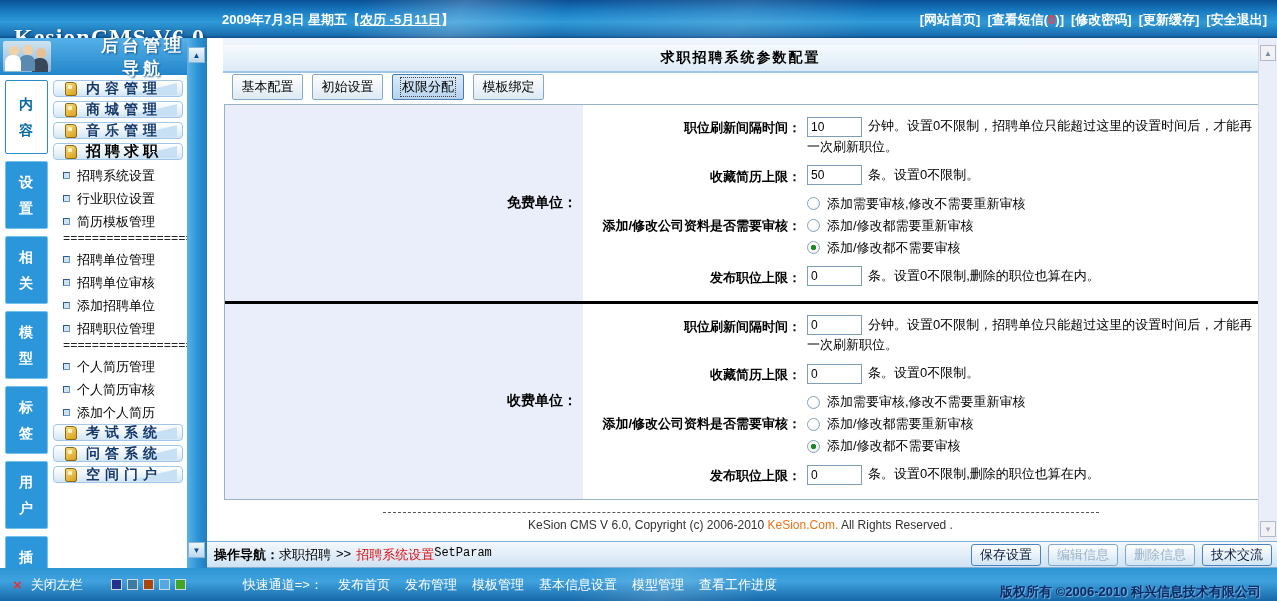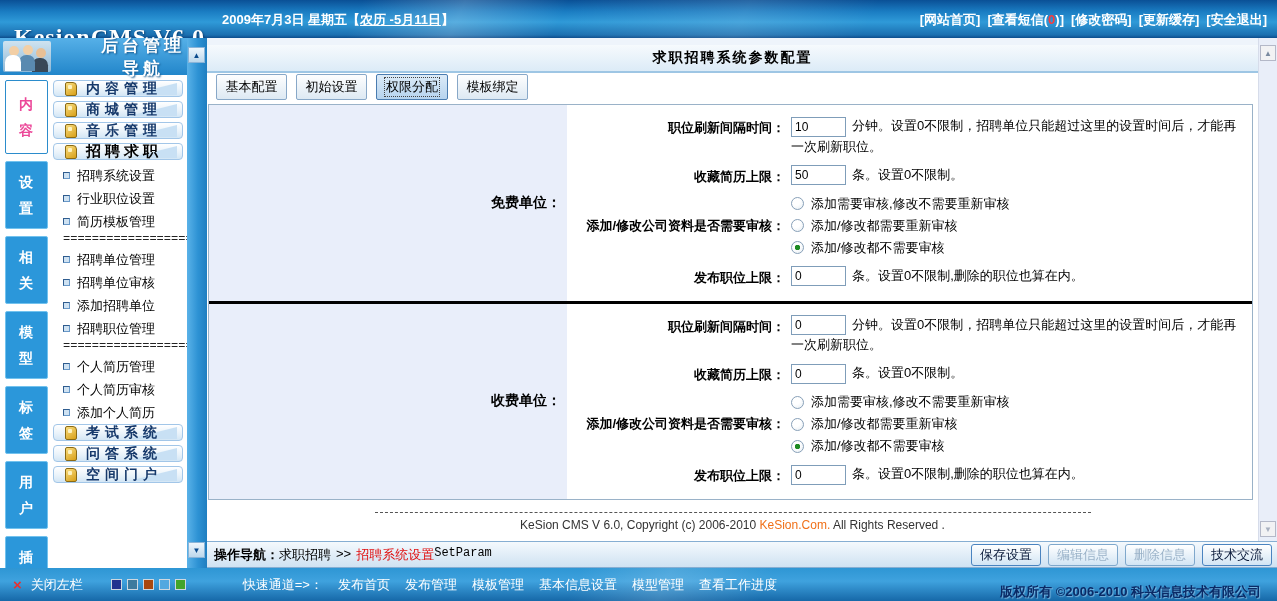--- a/index.html
+++ b/index.html
@@ -29,21 +29,21 @@
     background:#f2cfa6; box-shadow:14px -1px 0 #f2cfa6, 27px 2px 0 #e8c096; }
   .avatar::after { content:''; position:absolute; left:2px; top:14px; width:16px; height:16px; border-radius:45% 45% 0 0;
     background:#fff; box-shadow:14px 0 0 #5a8ab0, 27px 3px 0 #384858; }
   .side-title { flex:1; text-align:center; color:#fff; font-size:17px; font-weight:bold; letter-spacing:4px;
     text-shadow:1px 1px 2px #14568c; }
   .side-body { flex:1; display:flex; }
   .tabstrip { width:52px; padding-top:5px; }
   .vtab { width:43px; margin:0 auto 7px; background:#2b97da; border:1px solid #72c2ee; border-radius:2px;
     color:#fff; font-size:14px; font-weight:bold; text-align:center; padding:7px 0; cursor:pointer; }
   .vtab .vlbl { width:16px; margin:0 auto; word-break:break-all; line-height:26px; }
-  .vtab.active { background:#fff; color:#ec4899; border-color:#2b8ccc; padding:10px 0; }
+  .vtab.active { background:#fff; color:#0369a1; border-color:#2b8ccc; padding:10px 0; }
   .menu { flex:1; padding-top:5px; overflow:hidden; }
   .mbtn { height:17px; margin:0 4px 4px 1px; border:1px solid #a2c6e8; border-radius:4px;
     background:linear-gradient(180deg,#ffffff 0%,#eaf3fa 55%,#d3e6f5 100%);
     display:flex; align-items:center; cursor:pointer; position:relative; overflow:hidden; }
   .mbtn::after { content:''; position:absolute; right:5px; bottom:1px; width:0; height:0;
     border-left:48px solid transparent; border-bottom:12px solid #c8e0f4; }
   .thumb-icon { width:12px; height:14px; margin:0 9px 0 11px; border:1px solid #8a6a14; border-radius:2px 4px 2px 2px;
     background:linear-gradient(145deg,#f8dc80,#d8a018); position:relative; z-index:1; flex-shrink:0; }
   .thumb-icon::after { content:''; position:absolute; left:2px; top:2px; width:4px; height:4px; background:#fdf2c0; border-radius:1px; }
   .mbtn .mlbl { font-size:14px; font-weight:bold; color:#16396b; letter-spacing:5px; z-index:1; white-space:nowrap; }
@@ -57,21 +57,21 @@
   .sarrow { position:absolute; left:1px; width:17px; height:16px; text-align:center; line-height:15px; font-size:8px;
     color:#0a4a8c; background:linear-gradient(#eef6fc,#bcd8ec); border:1px solid #8ab4d8; cursor:pointer; }
   .sarrow.up { top:9px; } .sarrow.down { bottom:10px; }
 
   
   .main { position:absolute; left:207px; top:38px; width:1070px; height:530px; background:#fff; }
   .main-scrollbar { position:absolute; right:0; top:0; width:19px; height:503px; background:#e9eef9; border-left:1px solid #d6dcea; }
   .msarrow { position:absolute; left:1px; width:16px; height:16px; background:#f2f2f4; border:1px solid #b4b8c8;
     color:#7a8aa0; font-size:8px; text-align:center; line-height:15px; cursor:pointer; }
   .msarrow.up { top:7px; } .msarrow.down { bottom:4px; color:#a8b0c0; }
-  .main-inner { position:absolute; left:0; top:0; right:19px; }
+  .main-inner { position:absolute; left:16px; top:0; right:19px; }
   .topgap { height:7px; background:#eef4fb; }
   .titlebar { height:28px; background:linear-gradient(180deg,#f6fafd,#dcebf7); border-bottom:2px solid #9ec6e4;
     display:flex; align-items:center; justify-content:center; font-size:14px; font-weight:bold; letter-spacing:2px; }
   .tabsrow { display:flex; gap:9px; margin:1px 0 4px 9px;text-align:center; }
   .tab { min-width:71px; height:26px; padding:0 8px; border:1px solid #88a8c8; border-radius:2px;
     background:linear-gradient(180deg,#fefefe,#dde9f3); display:flex; align-items:center; justify-content:center;
     font-size:13px; cursor:pointer; }
   .tab.active { background:linear-gradient(180deg,#dcebf8,#b6d3ee); border-color:#4a7cb0; }
   .tab.active .tlbl { outline:1px dotted #444; padding:0 1px; }
 

